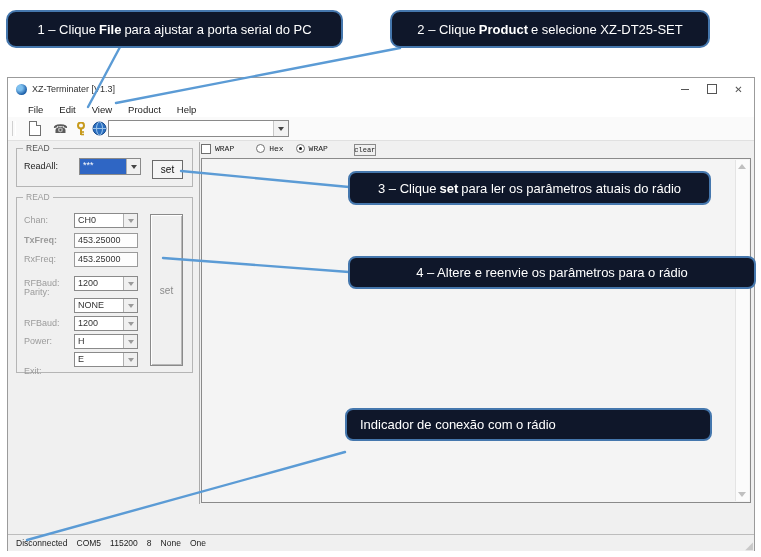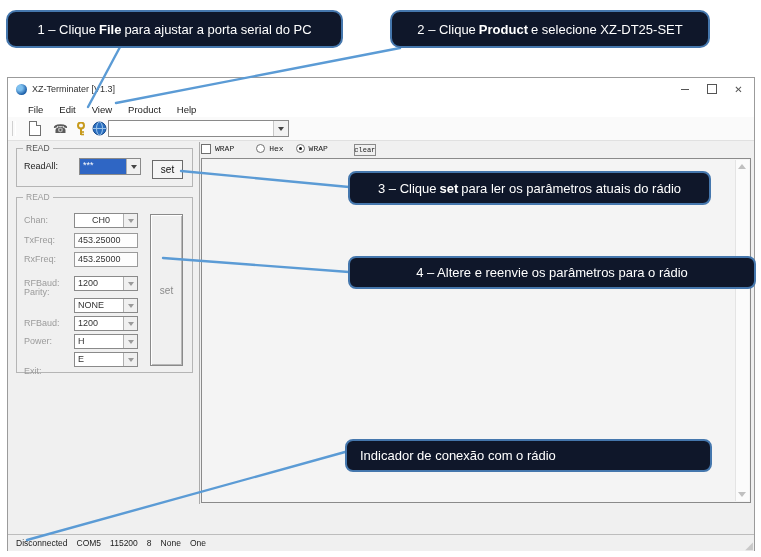--- a/index.html
+++ b/index.html
@@ -9,21 +9,21 @@
   
   .callout{position:absolute;background:#0f172a;border:2px solid #4577ad;border-radius:10px;
            color:#fff;display:flex;align-items:center;justify-content:center;
            font-size:13px;z-index:10;box-sizing:border-box;padding:0 8px;white-space:nowrap;}
   .callout b{font-weight:bold;margin:0 3px;}
   .callout .seg{white-space:pre;}
   #callout-1{left:6px;top:10px;width:337px;height:38px;}
   #callout-2{left:362px;top:10px;width:320px;height:38px;margin-left:28px;}
   #callout-3{left:348px;top:171px;width:363px;height:34px;border-radius:8px;}
   #callout-4{left:348px;top:256px;width:408px;height:33px;border-radius:8px;}
-  #callout-5{left:345px;top:439px;width:367px;height:33px;border-radius:8px;justify-content:flex-start;padding-left:13px;}
+  #callout-5{left:345px;top:408px;width:367px;height:33px;border-radius:8px;justify-content:flex-start;padding-left:13px;}
 
   
   .lines{position:absolute;left:0;top:0;z-index:5;pointer-events:none;}
 
   
   .appwin{position:absolute;left:7px;top:77px;width:748px;height:474px;background:#f0f0f0;
           border:1px solid #9b9b9b;box-sizing:border-box;z-index:1;font-size:9px;color:#222;}
   .titlebar{position:absolute;left:0;top:0;width:746px;height:23px;background:#ffffff;}
   .app-ico{position:absolute;left:8px;top:6px;width:11px;height:11px;border-radius:50%;
            background:radial-gradient(circle at 35% 35%, #7ec0ef 0 25%, #1d5fa8 70%);}
@@ -190,28 +190,28 @@
               <span class="tri-down"></span>
             </span>
         </span>
         <span class="btn" style="left:135px;top:11px;width:31px;height:19px;">set</span>
       </div>
 
       <div class="groupbox" id="write-group">
         <span class="group-label dim">READ</span>
 
         <span class="fld-label dim" style="top:17px;">Chan:</span>
-        <span class="combo" style="left:57px;top:15px;width:64px;height:15px;padding-left:14px;">
+        <span class="combo" style="left:57px;top:15px;width:64px;height:15px;">
           <span class="val">CH0</span>
           <span class="dd">
               <span class="tri-down dis"></span>
             </span>
         </span>
 
-        <span class="fld-label dim" style="top:37px;">TxFreq:</span>
+        <span class="fld-label dim" style="top:37px;font-weight:bold;">TxFreq:</span>
         <span class="tbox" style="left:57px;top:35px;width:64px;height:15px;">453.25000</span>
 
         <span class="fld-label dim" style="top:56px;">RxFreq:</span>
         <span class="tbox" style="left:57px;top:54px;width:64px;height:15px;">453.25000</span>
 
         <span class="fld-label dim" style="top:80px;">RFBaud:</span>
         <span class="combo" style="left:57px;top:78px;width:64px;height:15px;">
           <span class="val">1200</span>
           <span class="dd">
               <span class="tri-down dis"></span>

